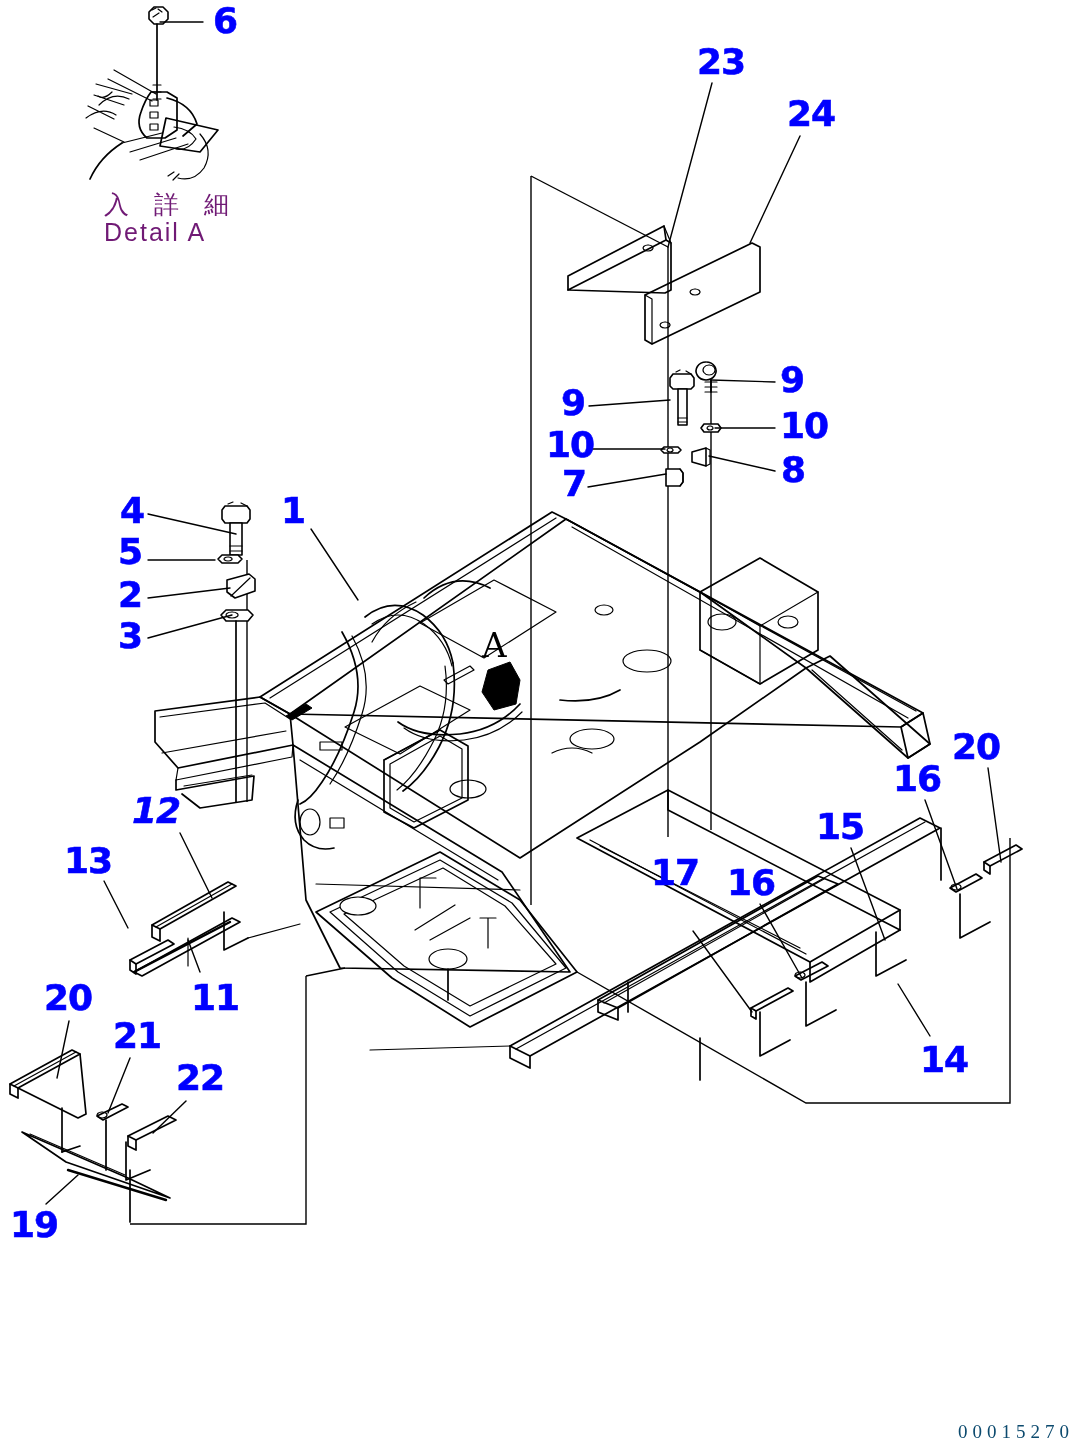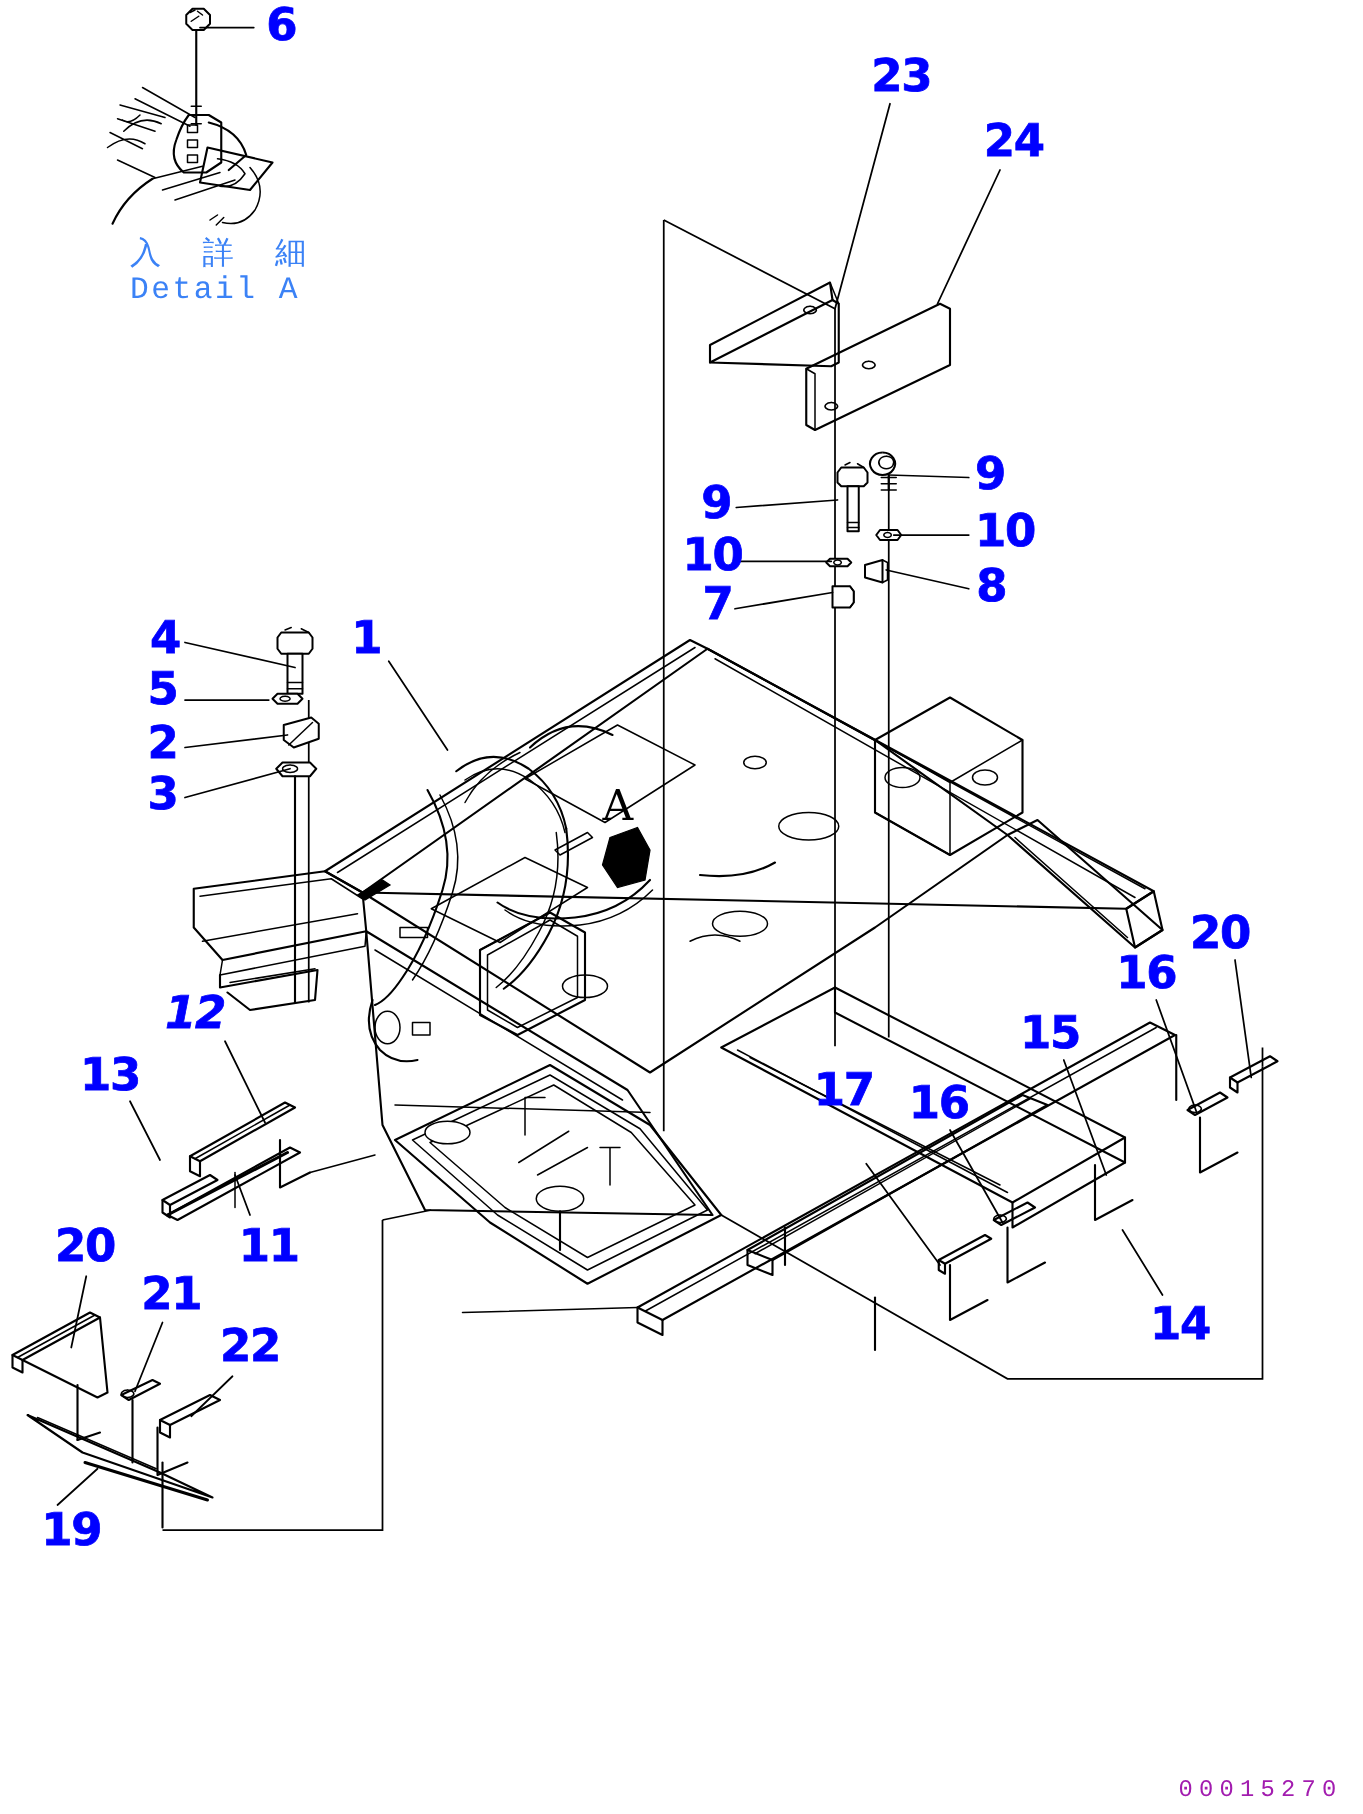--- a/index.html
+++ b/index.html
@@ -17,41 +17,41 @@
     font-family:"DejaVu Sans","Liberation Sans",sans-serif;
     font-weight:bold;
     font-size:36px;
     line-height:36px;
     letter-spacing:-1px;
     white-space:nowrap;
     -webkit-text-stroke:0.6px #0000ff;
   }
   .detail-caption{
     position:absolute;
-    color:#3b82f6;
-    font-family:Liberation Mono, monospace;
+    color:#701a75;
+    font-family:Liberation Sans, sans-serif;
     font-size:25px;
     line-height:28px;
     white-space:nowrap;
     letter-spacing:3px;
   }
   .detail-caption .jp{letter-spacing:9px;font-size:25px;}
   .detail-caption .en{letter-spacing:2px;font-size:25px;}
   .marker-a{
     position:absolute;
     color:#000000;
     font-family:"DejaVu Serif","Liberation Serif",serif;
     font-size:34px;
     line-height:34px;
   }
   #docnum{
     position:absolute;
     right:16px;bottom:8px;
-    color:#a21caf;
-    font-family:Liberation Mono, monospace;
+    color:#0c4a6e;
+    font-family:Liberation Serif, serif;
     font-size:19px;
     letter-spacing:5px;
     white-space:nowrap;
     margin-top:48px;
   }
 </style>
 </head>
 <body>
 
 <div id="sheet">
@@ -351,18 +351,18 @@
       <div class="callout" style="left: 816px; top: 809px;">15</div>
       <div class="callout" style="left: 727px; top: 865px;">16</div>
       <div class="callout" style="left: 651px; top: 855px;">17</div>
       <div class="callout" style="left: 920px; top: 1042px;">14</div>
       <div class="callout" style="left: 132px; top: 793px; font-style: italic;">12</div>
       <div class="callout" style="left: 64px; top: 843px; text-align: right;">13</div>
       <div class="callout" style="left: 191px; top: 980px;">11</div>
       <div class="callout" style="left: 44px; top: 980px;">20</div>
       <div class="callout" style="left: 113px; top: 1018px;">21</div>
       <div class="callout" style="left: 176px; top: 1060px;">22</div>
-      <div class="callout" style="left: 10px; top: 1207px; margin-left: 23px;">19</div>
+      <div class="callout" style="left: 10px; top: 1207px;">19</div>
     </div>
 
   <div id="docnum">00015270</div>
 
 </div>
 
 </body></html>

